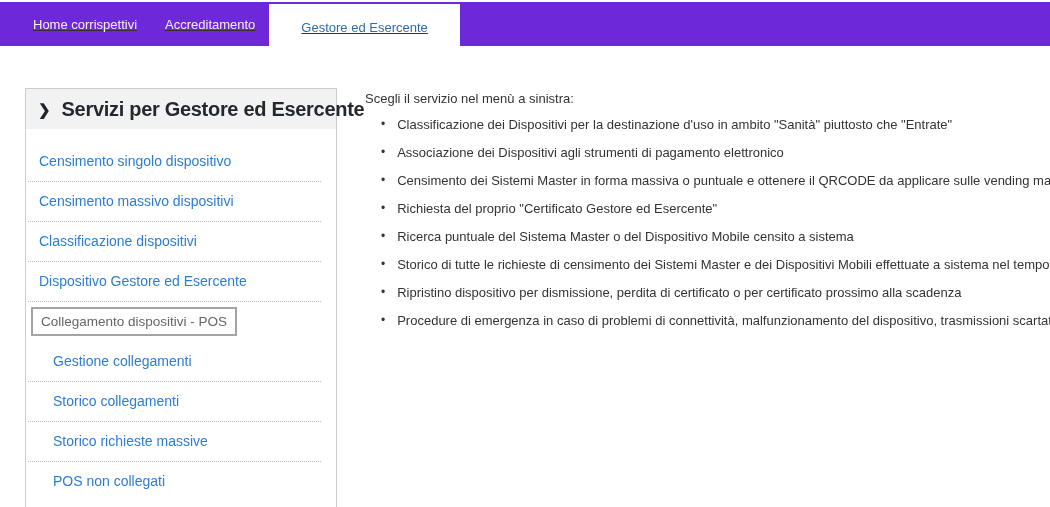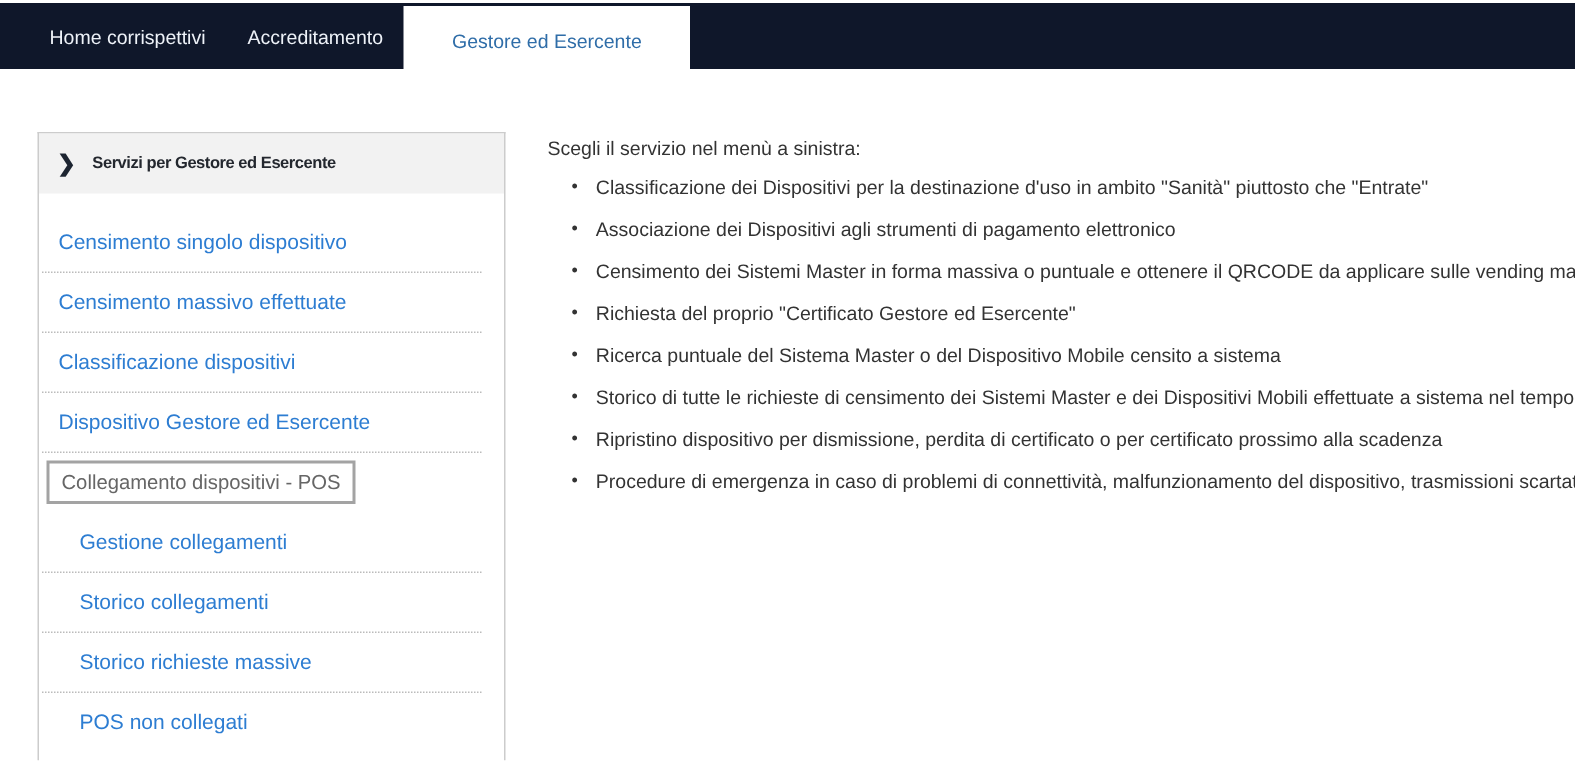--- a/index.html
+++ b/index.html
@@ -10,25 +10,26 @@
     font-family: "Liberation Sans", sans-serif;
     color: #333333;
     overflow: hidden;
     position: relative;
   }
 
   
   .navbar {
     margin-top: 2px;
     height: 44px;
-    background: #0f172a;
+    background: #6d28d9;
     display: flex;
     align-items: stretch;
     padding-left: 19px;
     overflow: visible;
+    text-decoration: underline;
   }
   .tab {
     display: flex;
     align-items: center;
     padding: 0 14px;
     color: #eef2f8;
     font-size: 13px;
     cursor: pointer;
     white-space: nowrap;
   }
@@ -62,21 +63,21 @@
     padding: 0 12px;
   }
   .chev {
     color: #1c2430;
     font-weight: bold;
     font-size: 15px;
     margin-right: 11px;
     line-height: 1;
   }
   .sidebar-title {
-    font-size: 11px;
+    font-size: 20px;
     font-weight: bold;
     color: #23272e;
     letter-spacing: -0.3px;
     white-space: nowrap;
   }
   .menu { list-style: none; margin: 0; padding: 12px 0 0 0; }
   .menu li { height: 40px; position: relative; display: flex; align-items: center; }
   .menu li.sep::before {
     content: "";
     position: absolute;
@@ -138,21 +139,21 @@
   <div class="sidebar">
     <div class="sidebar-header">
       <span class="chev">❯</span>
       <span class="sidebar-title">Servizi per Gestore ed Esercente</span>
     </div>
     <ul class="menu">
       <li>
         <a>Censimento singolo dispositivo</a>
       </li>
       <li class="sep">
-        <a>Censimento massivo effettuate</a>
+        <a>Censimento massivo dispositivi</a>
       </li>
       <li class="sep">
         <a>Classificazione dispositivi</a>
       </li>
       <li class="sep">
         <a>Dispositivo Gestore ed Esercente</a>
       </li>
       <li class="sep">
         <span class="hl-box">Collegamento dispositivi - POS</span>
       </li>

